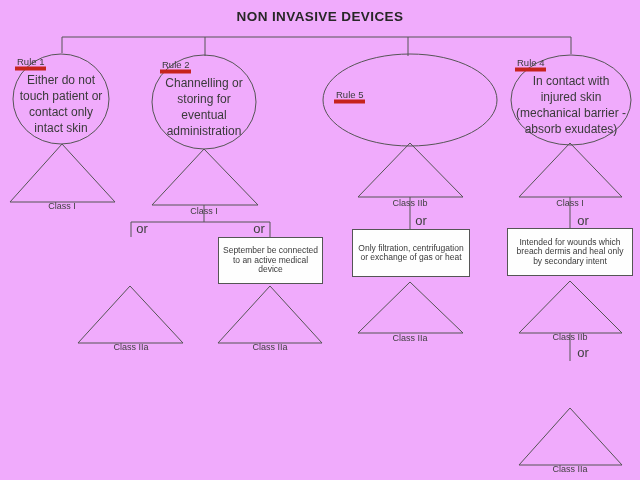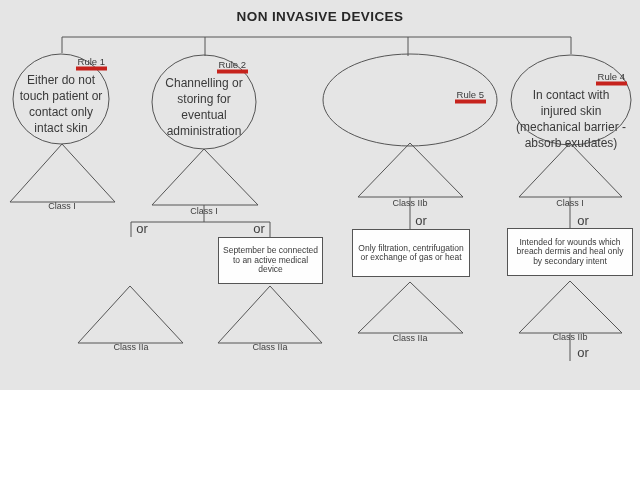--- a/index.html
+++ b/index.html
@@ -1,23 +1,23 @@
 <!DOCTYPE html>
 <html><head>
 <meta charset="utf-8">
 <style>
   html,body{margin:0;padding:0;background:#ffffff;}
   .stage{
-    position:relative;width:640px;height:390px;background:#e5e5e5;
+    position:relative;width:640px;height:480px;background:#f0abfc;
     font-family:"Liberation Sans",sans-serif;color:#3a3a3a;overflow:hidden;text-decoration:underline;
   }
   .shapes{position:absolute;left:0;top:0;width:640px;height:480px;}
   .t{position:absolute;transform:translate(-50%,-50%);text-align:center;}
   .title{font-size:13.5px;font-weight:bold;letter-spacing:.4px;color:#272727;white-space:nowrap;}
-  .rulenode{display:flex;flex-direction:column;align-items:flex-end;}
+  .rulenode{display:flex;flex-direction:column;align-items:flex-start;}
   .rulelabel{
     display:inline-block;font-size:9.5px;color:#3a3a3a;
     border-bottom:4px solid #c6231d;padding:0 2px;margin-bottom:1px;line-height:10px;
   }
   .desc{font-size:12px;line-height:16px;color:#3a3a3a;}
   .classlabel{font-size:9px;color:#3f3f3f;white-space:nowrap;margin-top:32px;}
   .orlabel{font-size:13px;color:#3f3f3f;}
   .cbox{
     position:absolute;border:1px solid #555555;background:#fefefe;
     display:flex;align-items:center;justify-content:center;
@@ -65,21 +65,21 @@
 
   <div class="t rulenode" style="left:204px;top:99px;width:88px">
     <span class="rulelabel">Rule 2</span>
     <span class="desc">Channelling or storing for eventual administration</span>
   </div>
 
   <div class="t rulenode" style="left:410px;top:97px;width:152px">
     <span class="rulelabel">Rule 5</span>
   </div>
 
-  <div class="t rulenode" style="left:571px;top:111px;width:112px">
+  <div class="t rulenode" style="left:571px;top:97px;width:112px">
     <span class="rulelabel">Rule 4</span>
     <span class="desc">In contact with injured skin (mechanical barrier - absorb exudates)</span>
   </div>
 
   <div class="t classlabel" style="left:62px;top:174px">Class I</div>
   <div class="t classlabel" style="left:204px;top:179px">Class I</div>
   <div class="t classlabel" style="left:410px;top:171px">Class IIb</div>
   <div class="t classlabel" style="left:570px;top:171px">Class I</div>
 
   <div class="t orlabel" style="left:142px;top:228px">or</div>

